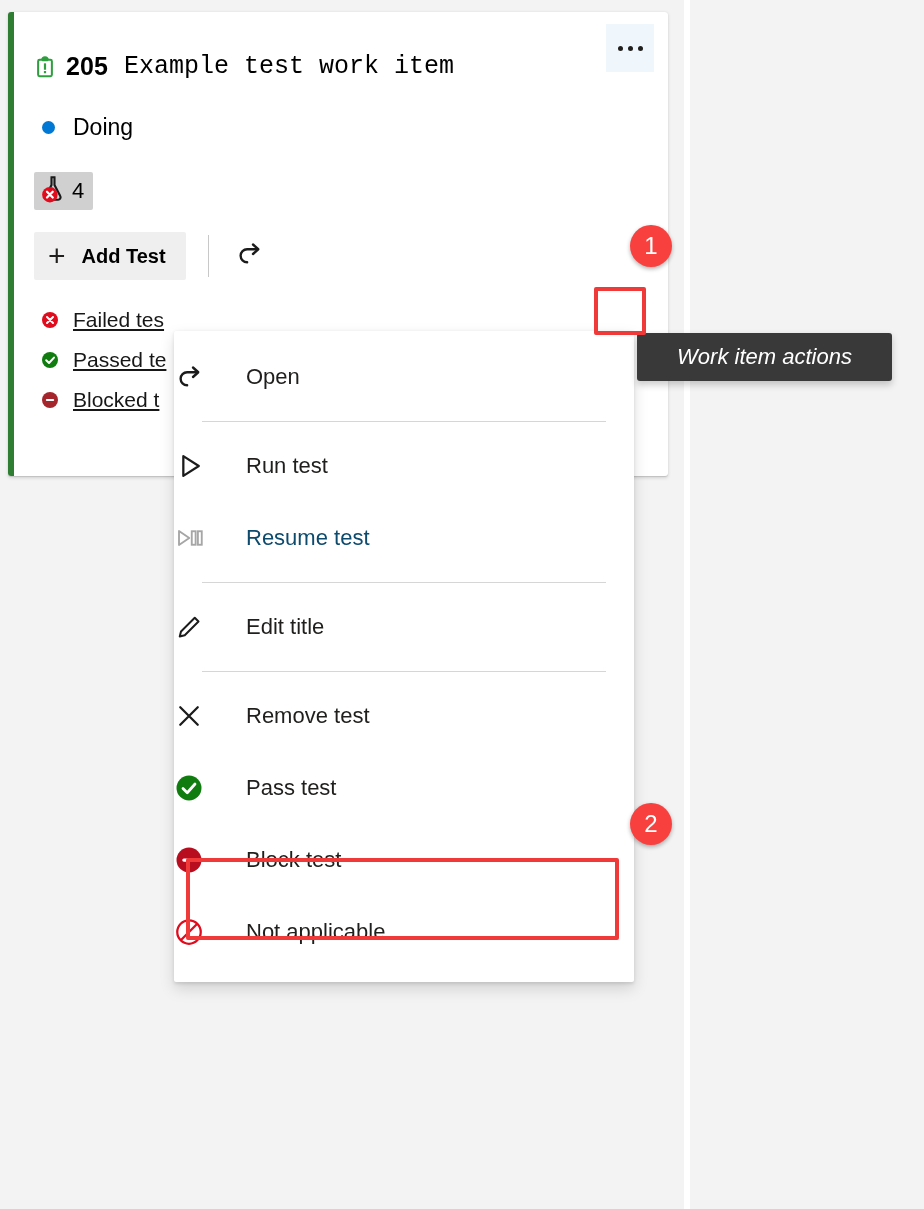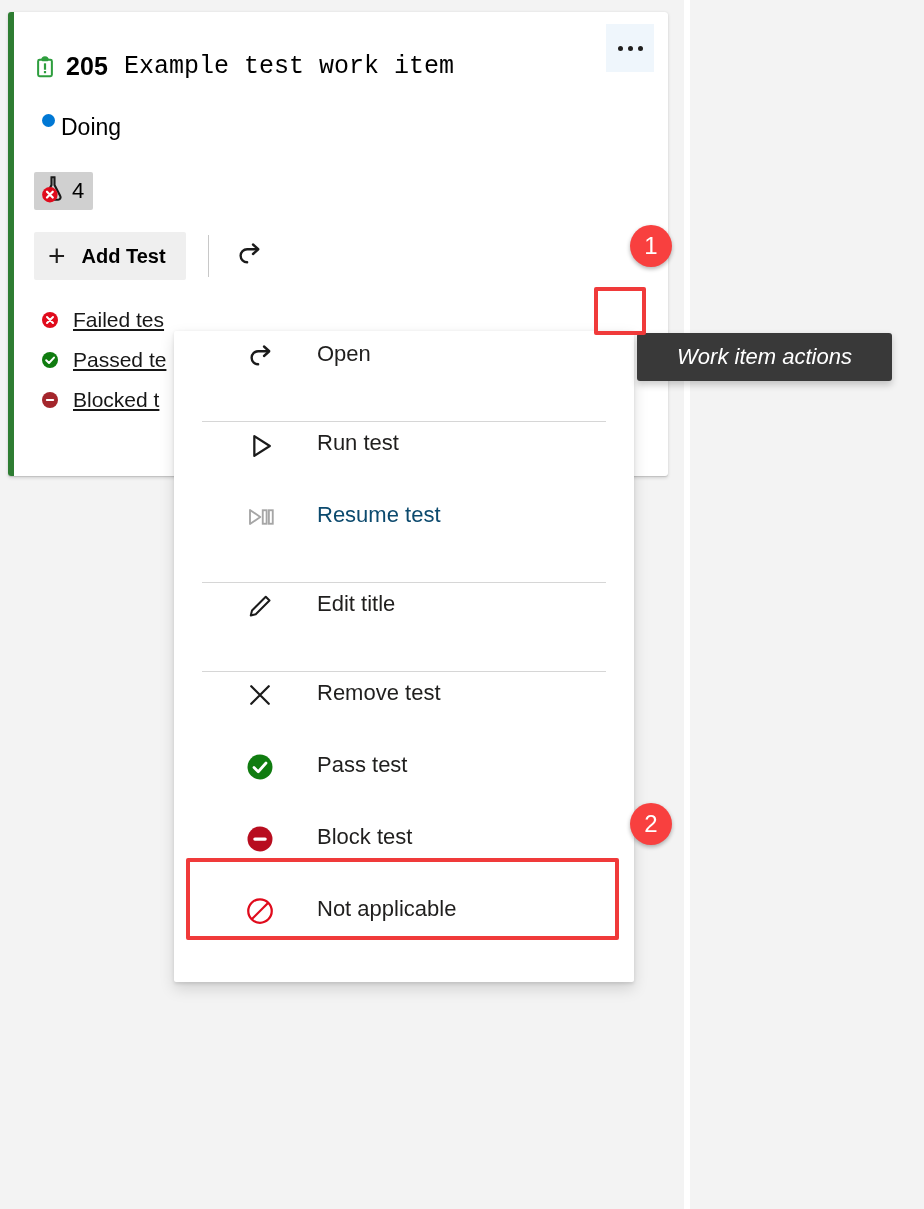--- a/index.html
+++ b/index.html
@@ -92,21 +92,22 @@
     font-size: 25px;
     color: #000000;
     margin-left: 6px;
     font-family: Liberation Mono, monospace;
   }
 
   .card-state {
     position: absolute;
     left: 34px; top: 102px;
     display: flex;
-    gap: 6px;
+    align-items: center;
+    gap: 18px;
   }
   .state-dot {
     width: 13px; height: 13px;
     border-radius: 50%;
     background: #0078d4;
     display: block;
   }
   .state-label {
     font-size: 23px;
     color: #000000;
@@ -220,25 +221,23 @@
     width: 460px;
     background: #ffffff;
     box-shadow: 0 6.4px 14.4px rgba(0,0,0,.132), 0 1.2px 3.6px rgba(0,0,0,.108);
     padding: 10px 0 14px 0;
     box-sizing: border-box;
     border-radius: 2px;
   }
   .menu-item {
     height: 72px;
     display: flex;
-    align-items: flex-start;
-    padding-left: 28px;
+    align-items: center;
     cursor: pointer;
     box-sizing: border-box;
-    margin-left: 43px;
   }
   .menu-item .m-icon {
     width: 46px;
     flex: 0 0 46px;
     display: flex;
     align-items: center;
     justify-content: flex-start;
   }
   .menu-item .m-label {
     font-size: 22px;

